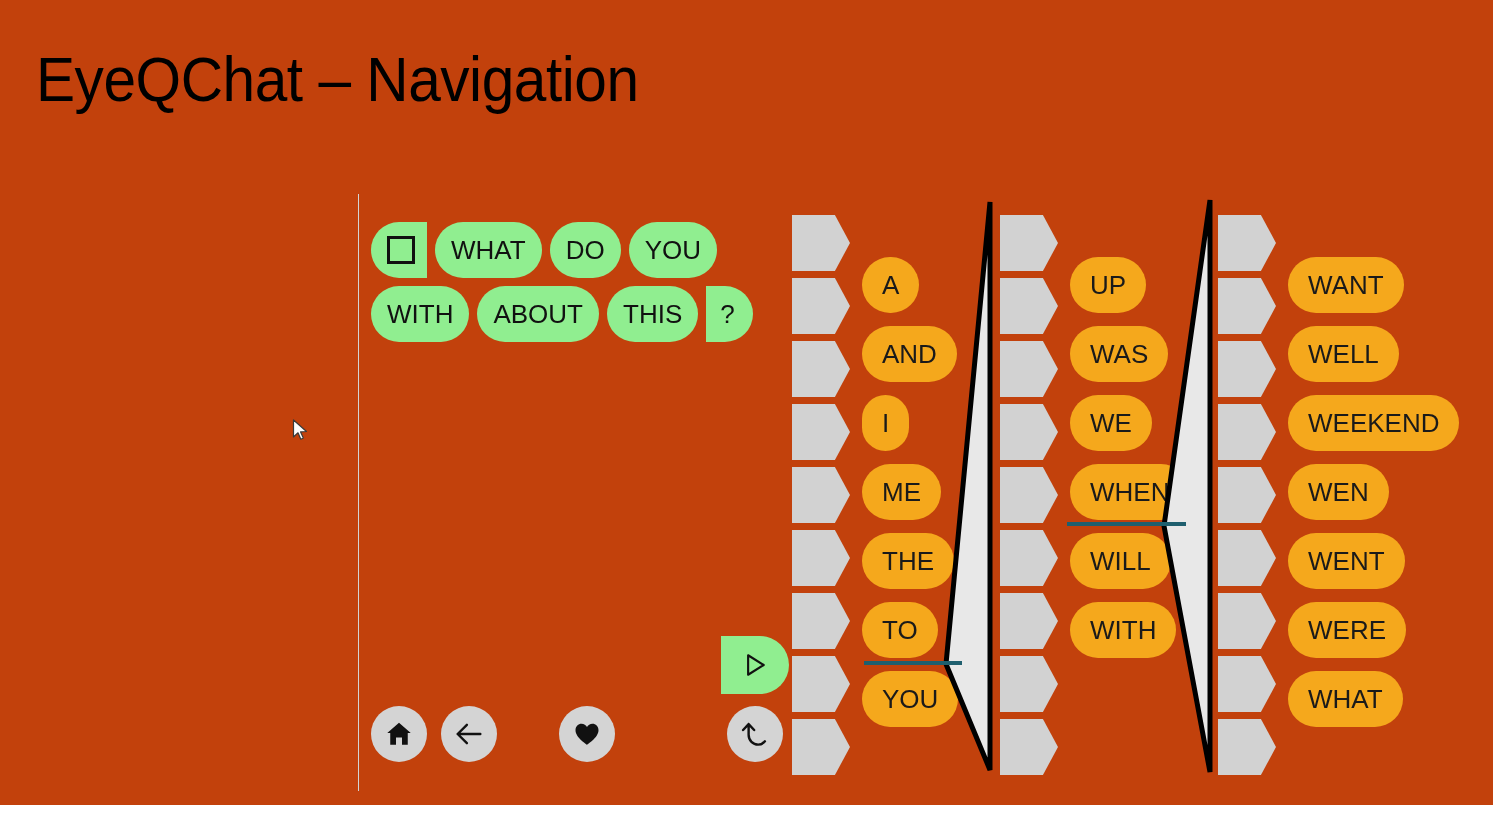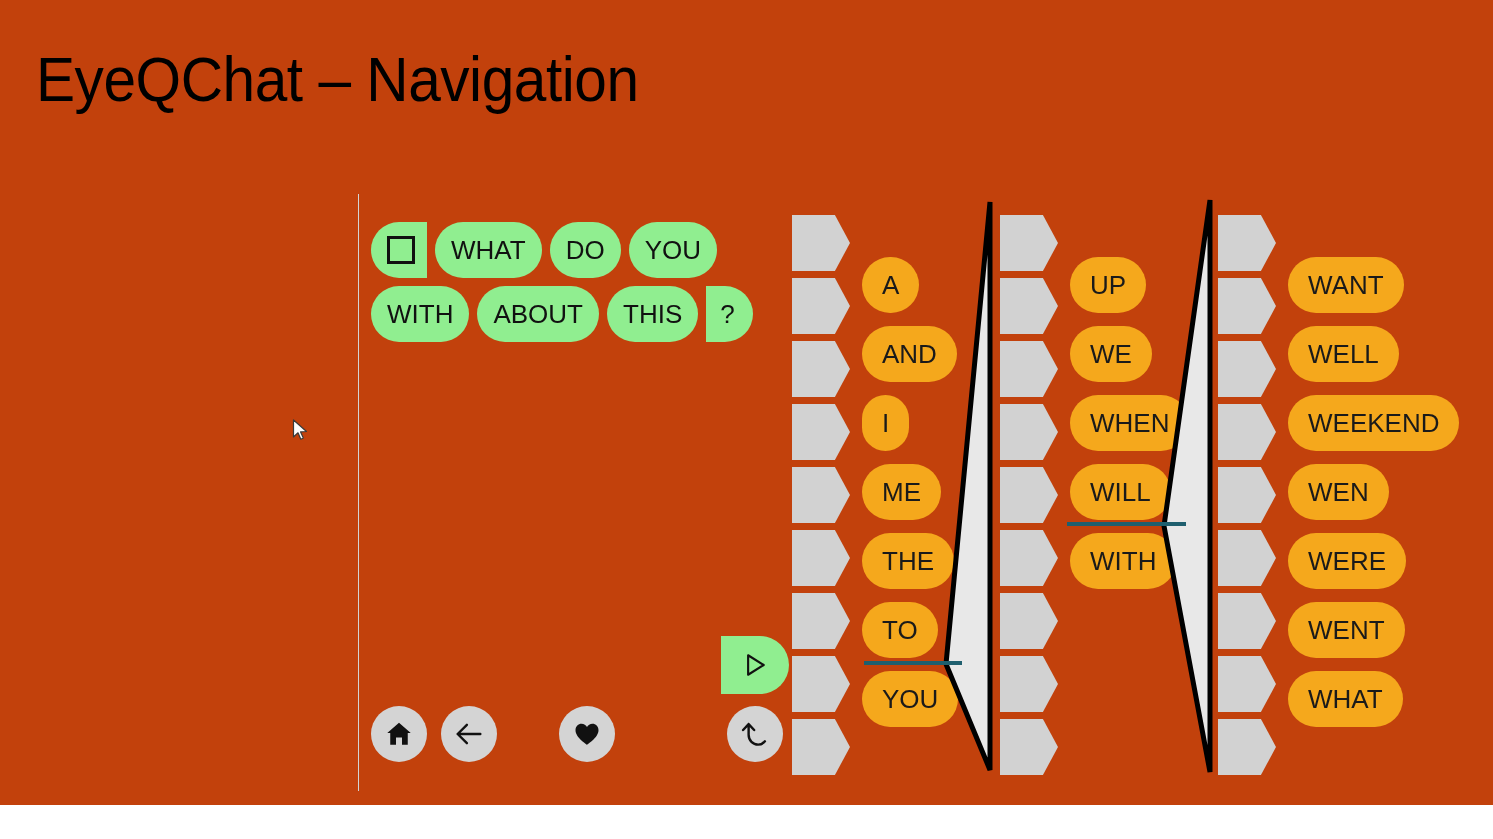--- a/index.html
+++ b/index.html
@@ -287,20 +287,21 @@
       <div class="gray-cell"></div>
       <div class="gray-cell"></div>
       <div class="gray-cell"></div>
       <div class="gray-cell"></div>
       <div class="gray-cell"></div>
       <div class="gray-cell"></div>
       <div class="gray-cell"></div>
     </div>
     <div class="word-col">
       <div class="word-pill">UP</div>
+      <div class="word-pill">WAS</div>
       <div class="word-pill">WE</div>
       <div class="word-pill">WHEN</div>
       <div class="word-pill">WILL</div>
       <div class="word-pill">WITH</div>
     </div>
   </div>
 
   <div class="col-group" id="col-group-3">
     <div class="gray-strip">
       <div class="gray-cell"></div>
@@ -311,22 +312,22 @@
       <div class="gray-cell"></div>
       <div class="gray-cell"></div>
       <div class="gray-cell"></div>
       <div class="gray-cell"></div>
     </div>
     <div class="word-col">
       <div class="word-pill">WANT</div>
       <div class="word-pill">WELL</div>
       <div class="word-pill">WEEKEND</div>
       <div class="word-pill">WEN</div>
+      <div class="word-pill">WENT</div>
       <div class="word-pill">WERE</div>
-      <div class="word-pill">WENT</div>
       <div class="word-pill">WHAT</div>
     </div>
   </div>
 
   <svg class="funnel" id="funnel-1" viewBox="0 0 62 580">
     <polygon points="50,6 50,574 6,468 50,6" fill="#e8e8e8" stroke="#000000" stroke-width="5" stroke-linejoin="miter"></polygon>
   </svg>
 
   <svg class="funnel" id="funnel-2" viewBox="0 0 62 580">
     <polygon points="52,4 52,576 6,330 52,4" fill="#e8e8e8" stroke="#000000" stroke-width="5" stroke-linejoin="miter"></polygon>

